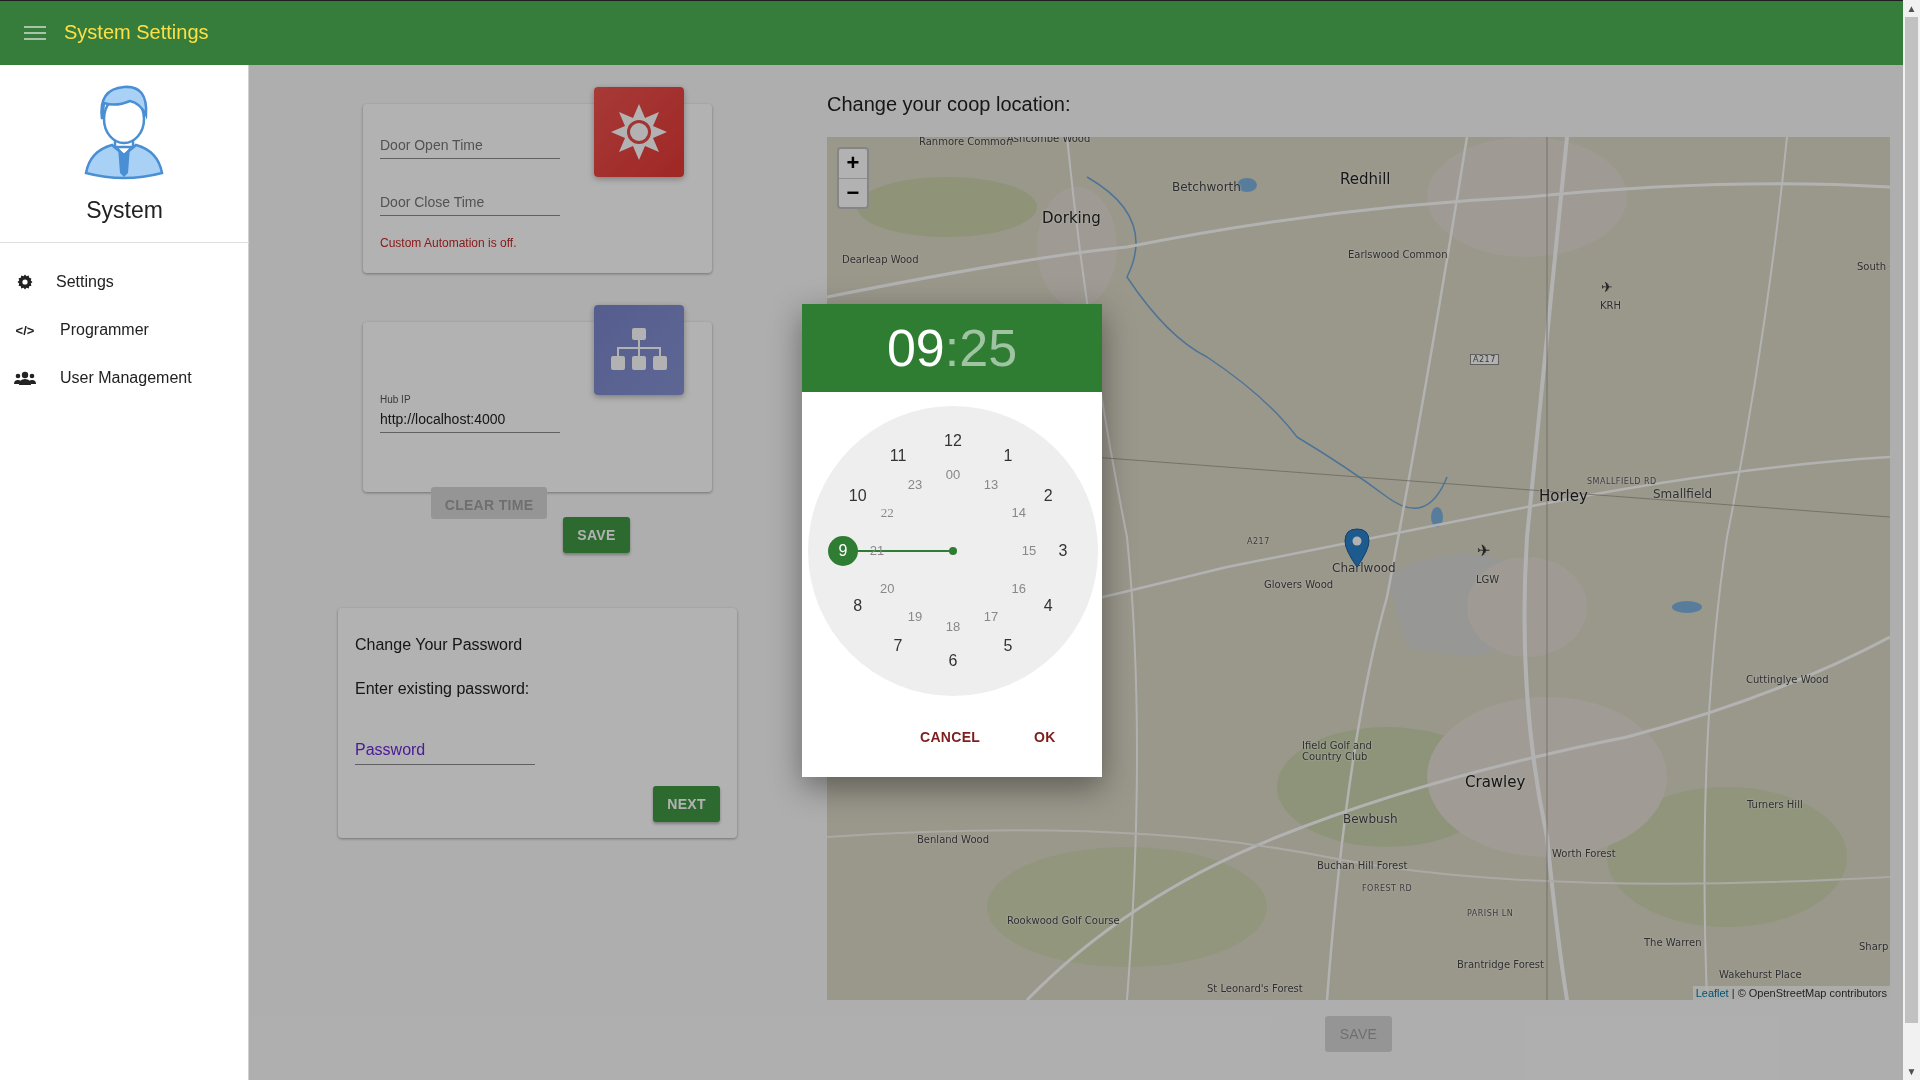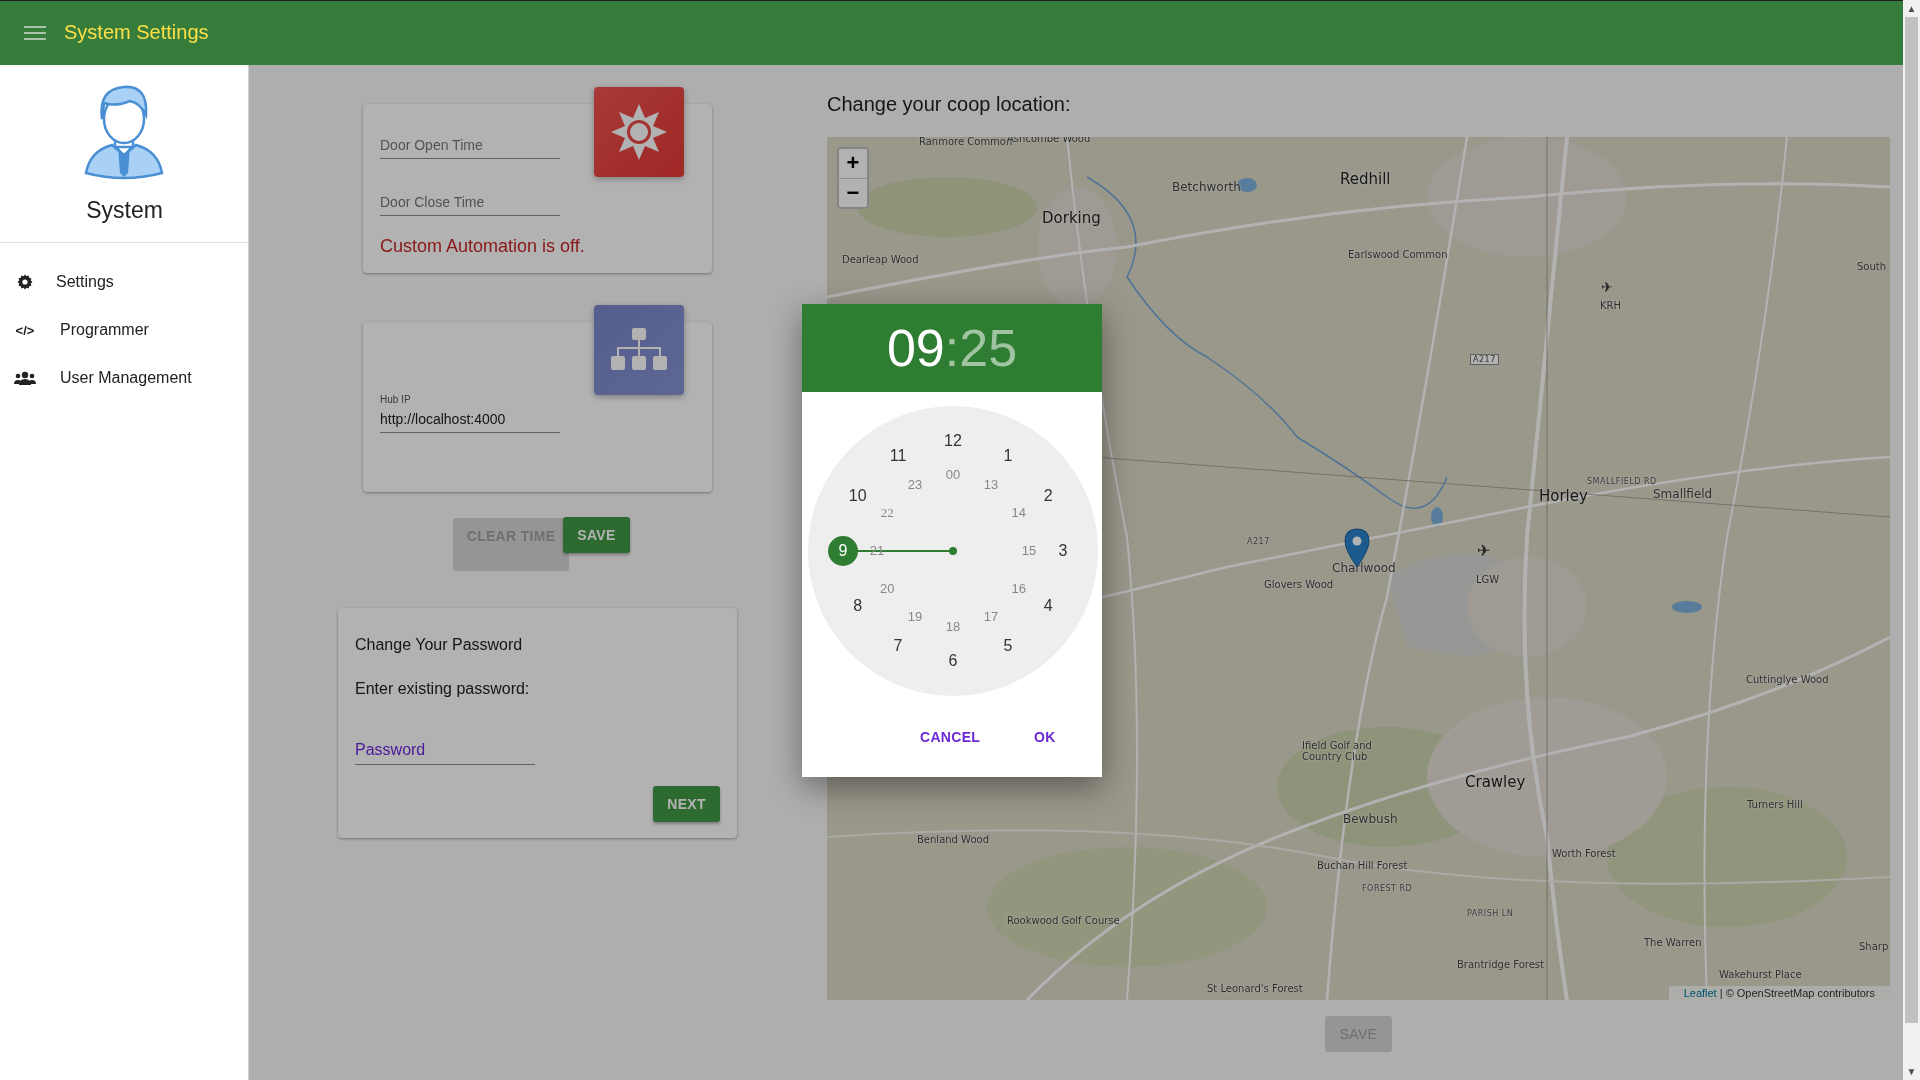--- a/index.html
+++ b/index.html
@@ -38,39 +38,39 @@
   #map-title { position: absolute; left: 827px; top: 93px; font-size: 20px; color: #222; }
   #map { position: absolute; left: 827px; top: 137px; width: 1063px; height: 863px; background: #dcd8c8; overflow: hidden; }
   #map svg.tiles { position: absolute; left: 0; top: 0; }
   .map-label { position: absolute; font-family: "DejaVu Sans", sans-serif; color: #333; white-space: nowrap; text-shadow: 0 0 2px #f4f2ea, 0 0 2px #f4f2ea; }
   .map-label.town { font-size: 15px; color: #222; }
   .map-label.small { font-size: 10px; color: #444; }
   .map-label.road { font-size: 8px; color: #555; letter-spacing: 0.5px; }
   #zoom-ctrl { position: absolute; left: 10px; top: 10px; width: 32px; height: 62px; background: #fff; border: 2px solid rgba(0,0,0,0.25); border-radius: 4px; }
   .zoom-btn { height: 29px; text-align: center; font-size: 22px; line-height: 28px; font-weight: bold; color: #000; cursor: pointer; }
   .zoom-btn + .zoom-btn { border-top: 1px solid #ccc; }
-  #attribution { position: absolute; right: 0; bottom: 0; background: rgba(255,255,255,0.75); font-size: 11px; padding: 1px 15px; color: #333; }
+  #attribution { position: absolute; right: 0; bottom: 0; background: rgba(255,255,255,0.75); font-size: 11px; padding: 1px 3px; color: #333; }
   #attribution a { color: #0078a8; text-decoration: none; }
   #marker { position: absolute; left: 517px; top: 391px; width: 26px; height: 40px; cursor: pointer; }
 
   
   #dialog { position: absolute; left: 802px; top: 304px; width: 300px; height: 473px; background: #fff; z-index: 10; box-shadow: 0 10px 30px rgba(0,0,0,0.4); }
   #dlg-header { position: absolute; left: 0; top: 0; width: 300px; height: 88px; background: #2e7d32; }
   #time-display { position: absolute; left: 0; top: 14px; width: 300px; text-align: center; font-size: 52px; color: #fff; }
   #time-display .sep, #time-display .min { color: rgba(255,255,255,0.55); }
   #time-display .hr { cursor: pointer; }
   #time-display .min { cursor: pointer; margin-top: 39px; }
   #clock { position: absolute; left: 6px; top: 102px; width: 290px; height: 290px; border-radius: 50%; background: #eeeeee; }
   .clock-num { position: absolute; width: 30px; height: 30px; margin-left: -15px; margin-top: -15px; text-align: center; line-height: 30px; cursor: pointer; }
   .clock-num.outer { font-size: 16px; color: #333; }
   .clock-num.inner { font-size: 13px; color: #888; }
   #hand { position: absolute; height: 2px; background: #2e7d32; }
   #hand-center { position: absolute; width: 8px; height: 8px; border-radius: 50%; background: #2e7d32; }
   #hand-knob { position: absolute; width: 30px; height: 30px; border-radius: 50%; background: #2e7d32; color: #fff; font-size: 16px; text-align: center; line-height: 30px; }
-  .dlg-btn { position: absolute; top: 425px; font-size: 14px; font-weight: bold; color: #6d28d9; cursor: pointer; letter-spacing: 0.3px; }
+  .dlg-btn { position: absolute; top: 425px; font-size: 14px; font-weight: bold; color: #7f1d1d; cursor: pointer; letter-spacing: 0.3px; }
 
   
   #scrollbar { position: absolute; left: 1903px; top: 0; width: 17px; height: 1080px; background: #f1f1f1; z-index: 6; }
   #scroll-up { position: absolute; top: 0; left: 0; width: 17px; height: 17px; text-align: center; font-size: 10px; line-height: 17px; color: #505050; cursor: pointer; }
   #scroll-thumb { position: absolute; top: 17px; left: 2px; width: 13px; height: 1006px; background: #c1c1c1; cursor: pointer; }
   #scroll-down { position: absolute; bottom: 0; left: 0; width: 17px; height: 17px; text-align: center; font-size: 10px; line-height: 17px; color: #505050; cursor: pointer; }
 </style>
 </head>
 <body>
 
@@ -124,21 +124,21 @@
   </div>
 </div>
 
 <div id="main"></div>
 
 <div class="card" style="left:363px;top:104px;width:349px;height:169px;">
   <div class="field-label" style="left:17px;top:33px;">Door Open Time</div>
   <div class="field-line" style="left:17px;top:54px;width:180px;"></div>
   <div class="field-label" style="left:17px;top:90px;">Door Close Time</div>
   <div class="field-line" style="left:17px;top:111px;width:180px;"></div>
-  <div class="abs" style="left:17px;top:132px;font-size:18px;color:#c62828;">Custom Automation is off.</div>
+  <div class="abs" style="left:17px;top:132px;font-size:12px;color:#c62828;">Custom Automation is off.</div>
 </div>
 <div class="icon-box" style="left:594px;top:87px;background:linear-gradient(135deg,#ef5350,#e53935);">
   <svg width="60" height="60" viewBox="0 0 60 60">
     <polygon points="30,2 36,16 50,10 44,24 58,30 44,36 50,50 36,44 30,58 24,44 10,50 16,36 2,30 16,24 10,10 24,16" fill="#fff"></polygon>
     <circle cx="30" cy="30" r="12" fill="#e74a47"></circle>
     <circle cx="30" cy="30" r="9" fill="#fff"></circle>
   </svg>
 </div>
 
 <div class="card" style="left:363px;top:322px;width:349px;height:170px;">
@@ -153,21 +153,21 @@
     <rect x="6" y="19" width="44" height="2" fill="#fff"></rect>
     <rect x="6" y="19" width="2" height="10" fill="#fff"></rect>
     <rect x="27" y="19" width="2" height="10" fill="#fff"></rect>
     <rect x="48" y="19" width="2" height="10" fill="#fff"></rect>
     <rect x="0" y="28" width="14" height="14" rx="2" fill="#fff"></rect>
     <rect x="21" y="28" width="14" height="14" rx="2" fill="#fff"></rect>
     <rect x="42" y="28" width="14" height="14" rx="2" fill="#fff"></rect>
   </svg>
 </div>
 
-<div class="btn btn-disabled" style="left:431px;top:518px;width:116px;height:53px;line-height:36px;margin-left:22px;">CLEAR TIME</div>
+<div class="btn btn-disabled" style="left:431px;top:487px;width:116px;height:32px;line-height:36px;">CLEAR TIME</div>
 <div class="btn btn-green" style="left:563px;top:517px;width:67px;height:36px;line-height:36px;">SAVE</div>
 
 <div class="card" style="left:338px;top:608px;width:399px;height:230px;">
   <div class="abs" style="left:17px;top:28px;font-size:16px;color:#222;">Change Your Password</div>
   <div class="abs" style="left:17px;top:72px;font-size:16px;color:#222;">Enter existing password:</div>
   <div class="abs" style="left:17px;top:133px;font-size:16px;color:#6d28d9;">Password</div>
   <div class="field-line" style="left:17px;top:156px;width:180px;"></div>
   <div class="btn btn-green" style="left:315px;top:178px;width:67px;height:36px;line-height:36px;">NEXT</div>
 </div>
 

